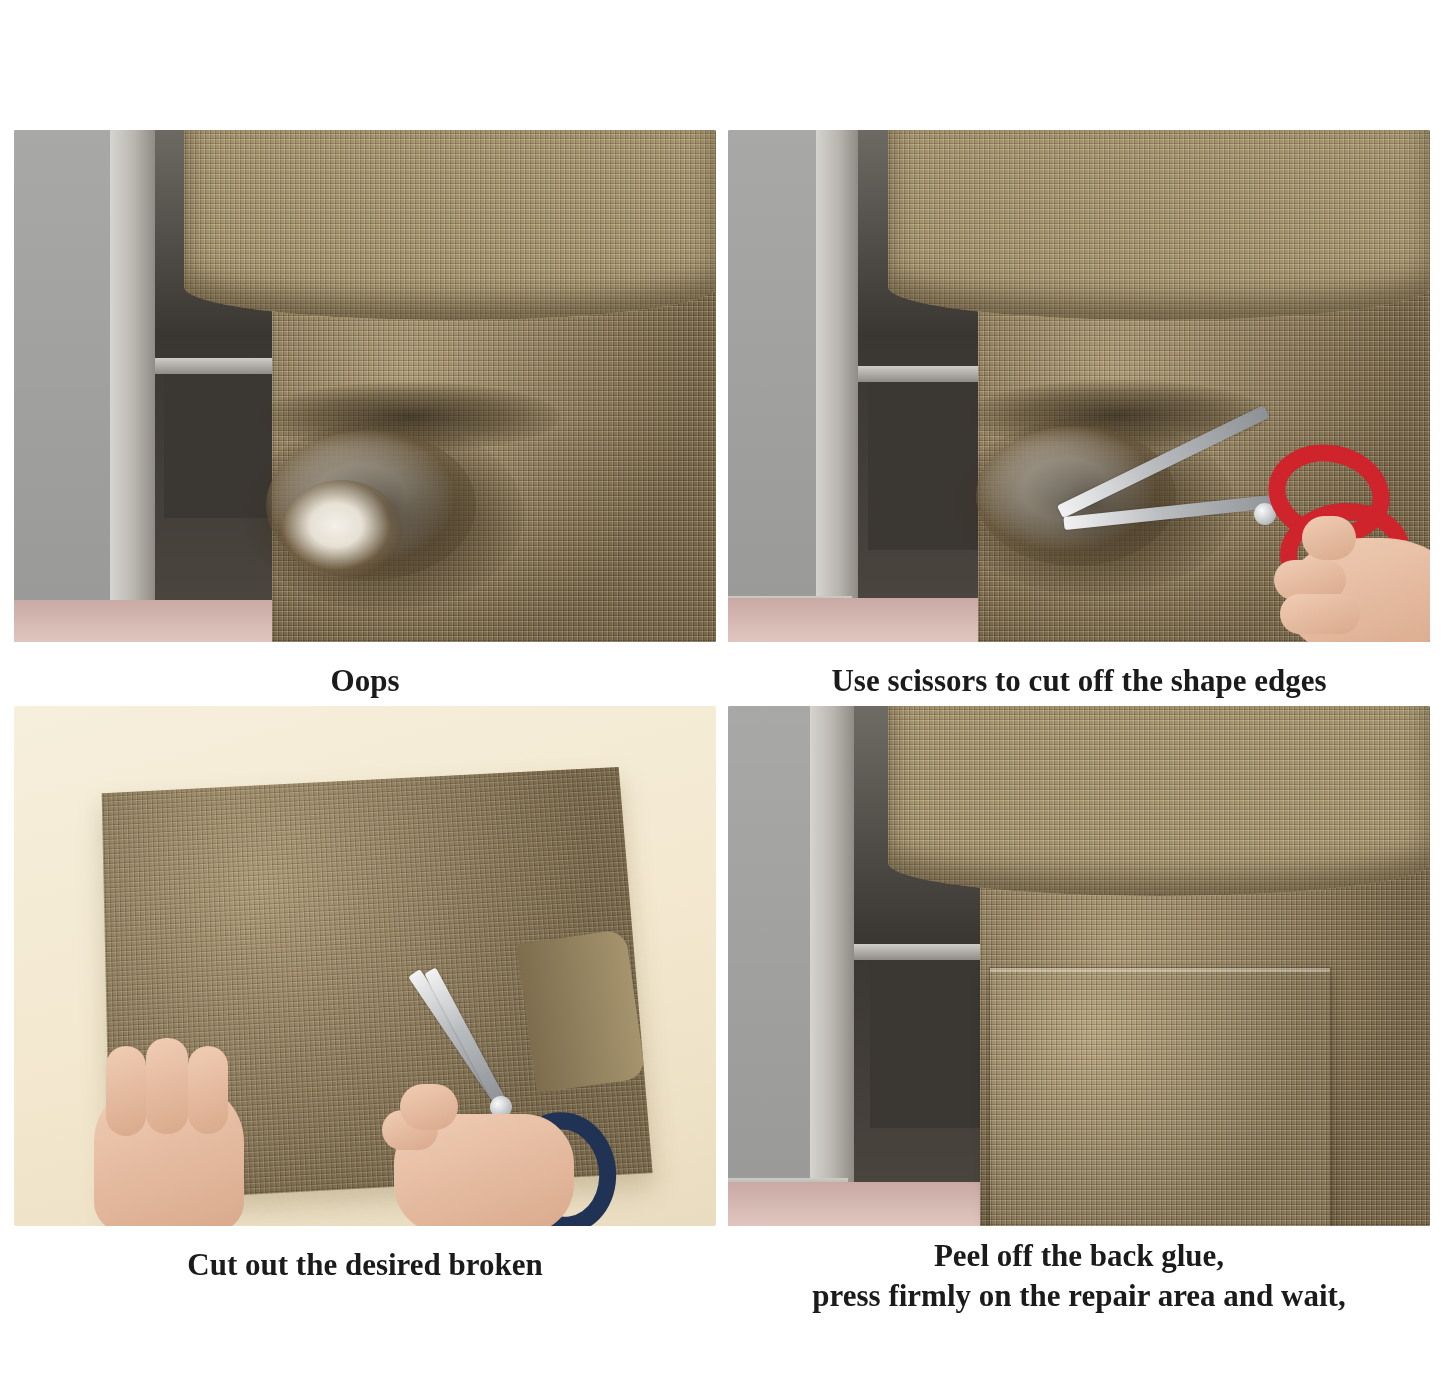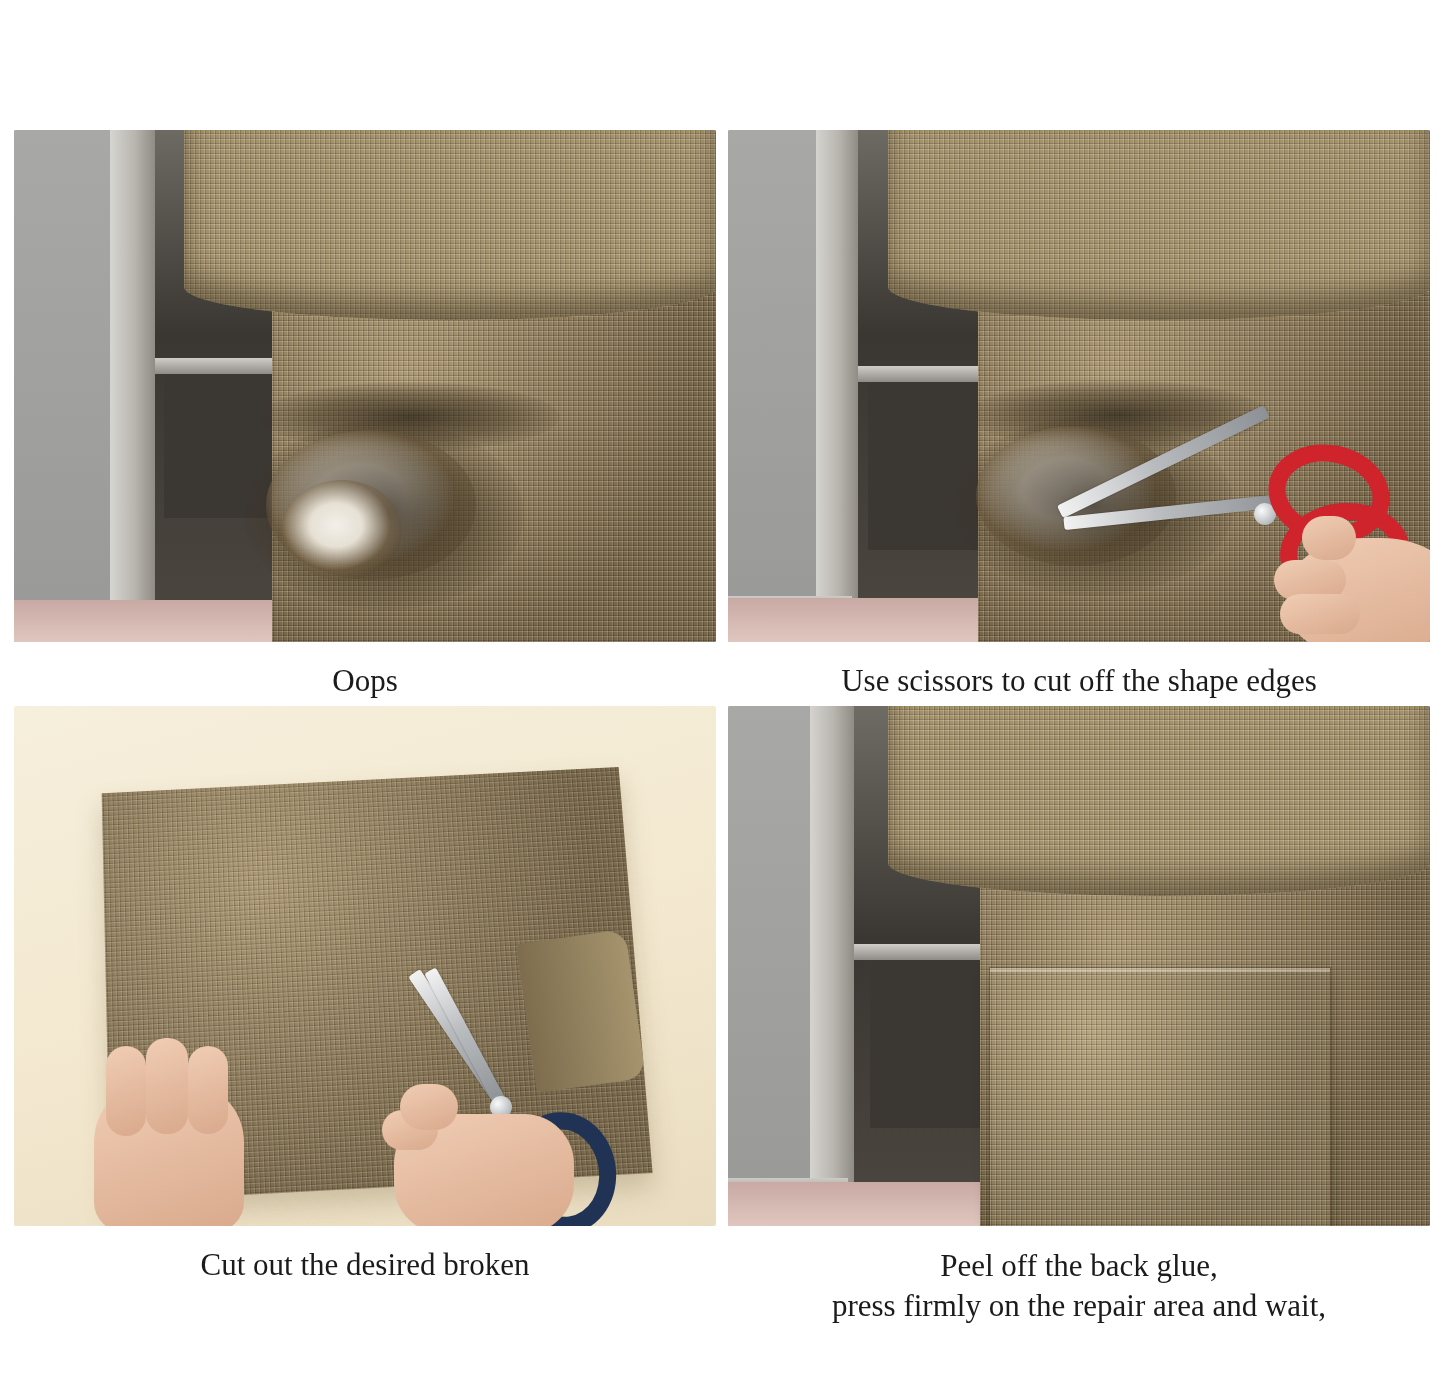--- a/index.html
+++ b/index.html
@@ -31,20 +31,21 @@
     line-height: 78px;
   }
   .grid {
     position: absolute;
     top: 130px;
     left: 8px;
     width: 1429px;
     display: flex;
     flex-wrap: wrap;
     gap: 0px;
+    font-weight: bold;
   }
   .cell {
     width: 714px;
     box-sizing: border-box;
     padding: 0 6px;
   }
   .photo {
     position: relative;
     width: 702px;
     height: 512px;
@@ -54,20 +55,21 @@
   .caption {
     text-align: center;
     font-family: "Liberation Serif", serif;
     font-size: 31px;
     color: #1b1b1b;
     line-height: 38px;
     padding-top: 20px;
     padding-bottom: 6px;
   }
   .caption.multiline {
+    padding-top: 10px;
     line-height: 40px;
   }
   .cell-bottom .photo { height: 520px; }
 
   
   .bg-wall {
     position: absolute;
     inset: 0;
     background: linear-gradient(100deg,#9a9a9c 0%, #8b8b8e 35%, #7d7d80 60%, #6f6f72 100%);
   }

